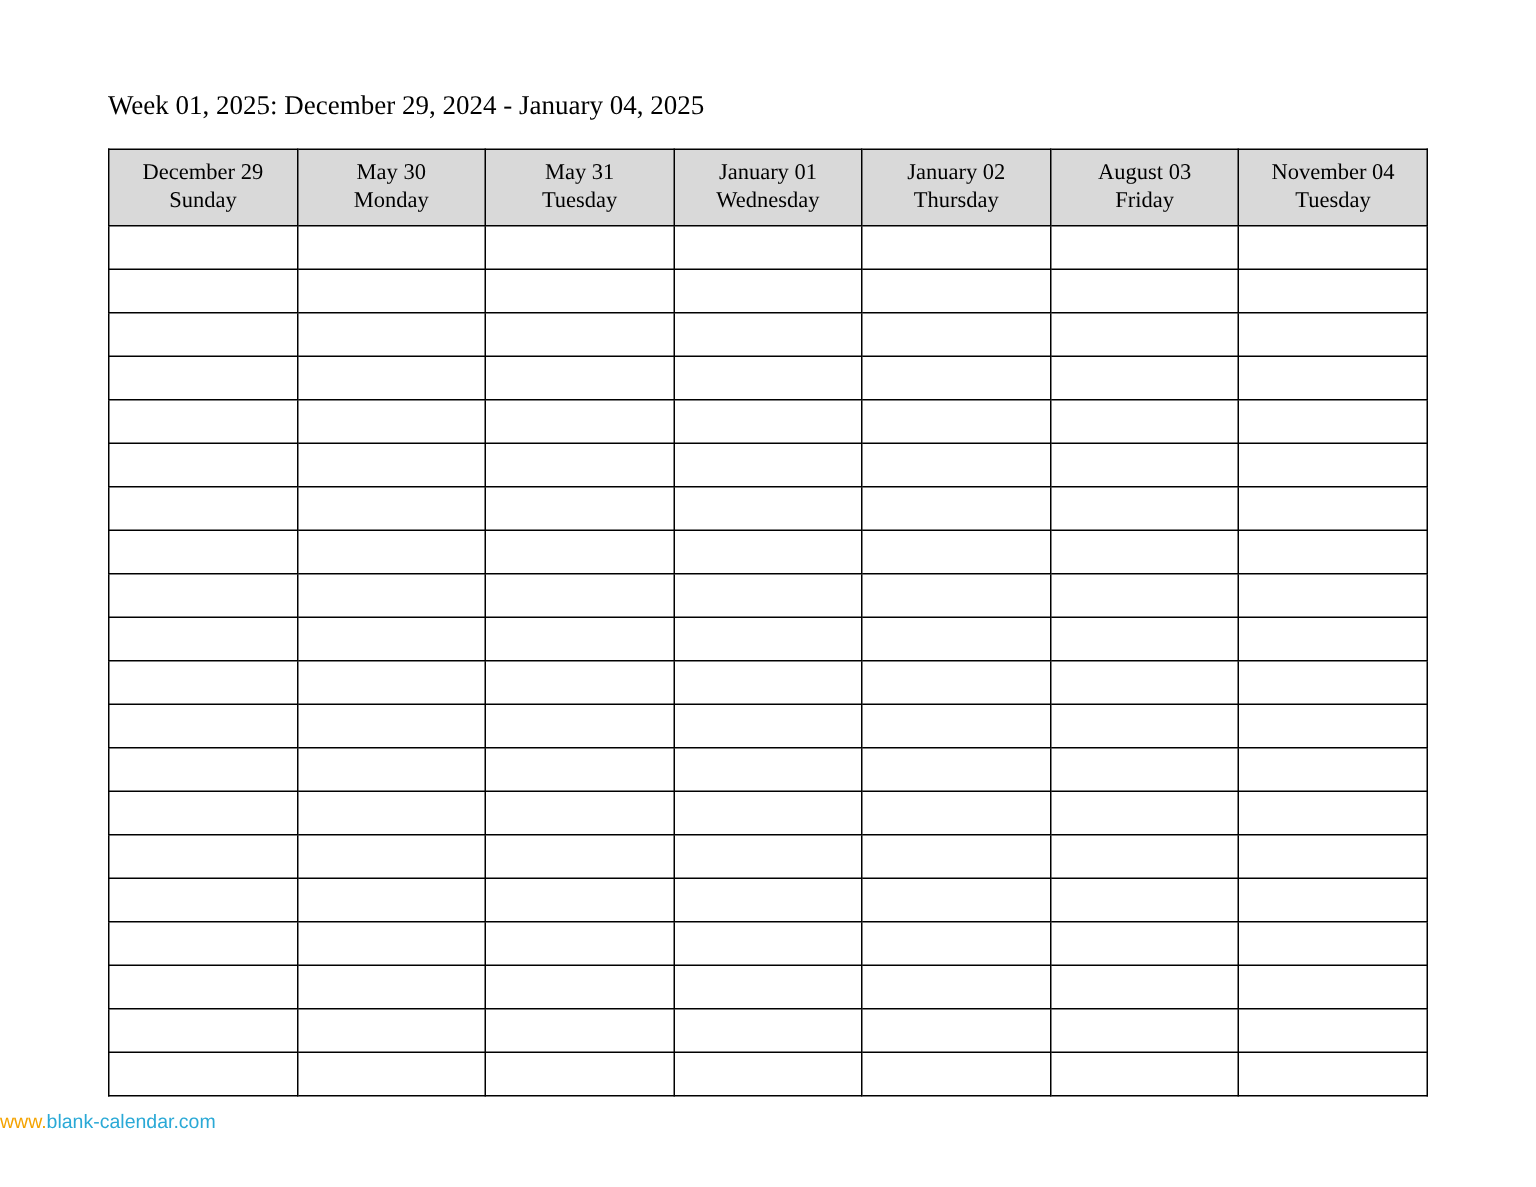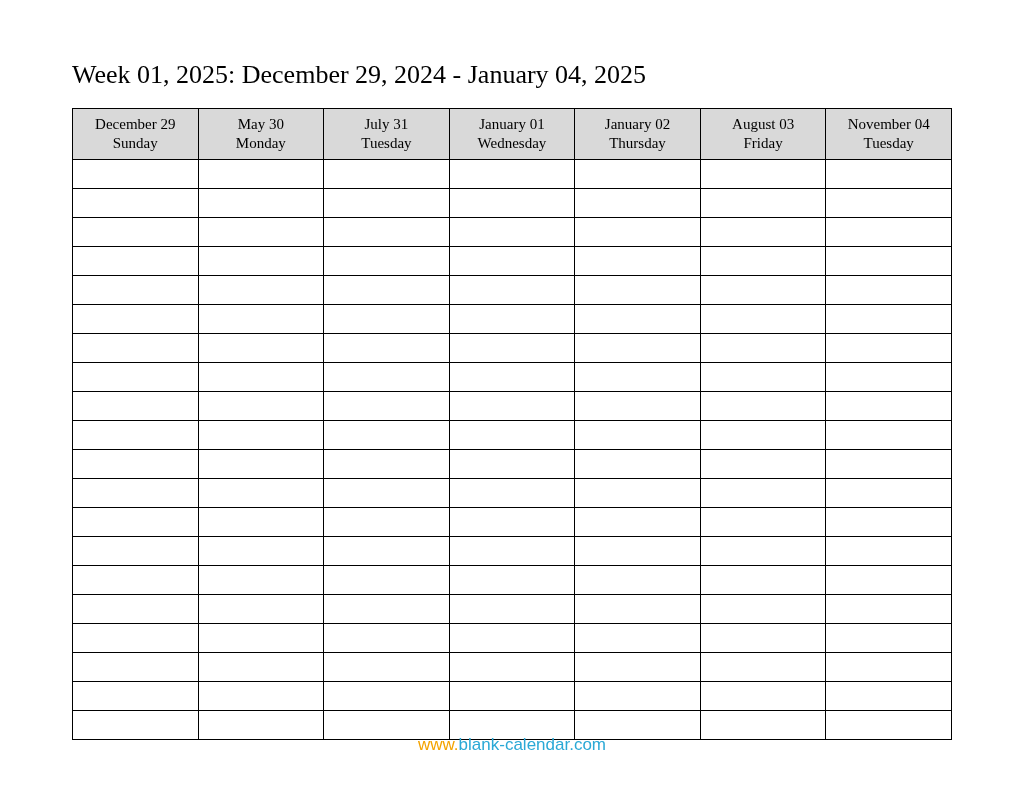--- a/index.html
+++ b/index.html
@@ -11,21 +11,21 @@
       font-family: "Times New Roman", Times, serif;
       background: #ffffff;
       width: 1024px;
       height: 791px;
       position: relative;
     }
     .page {
       padding: 60px 72px 0 72px;
     }
     .title {
-      font-size: 26px;
+      font-size: 18px;
       font-weight: normal;
       color: #000;
       margin-bottom: 18px;
     }
     table.calendar {
       width: 100%;
       border-collapse: collapse;
       table-layout: fixed;
     }
     table.calendar th {
@@ -47,23 +47,22 @@
     table.calendar td {
       border: 1px solid #000;
       height: 29px;
       background: #ffffff;
     }
     .footer-link {
       position: absolute;
       left: 0;
       right: 0;
       bottom: 36px;
-      text-align: center;
       font-family: Arial, Helvetica, sans-serif;
-      font-size: 17px;
+      font-size: 13px;
     }
     .footer-link .www {
       color: #f4a300;
     }
     .footer-link .domain {
       color: #2aa9d6;
     }
   </style>
 </head>
 <body>
@@ -76,21 +75,21 @@
       <tr>
         <th>
           <span class="date-line">December 29</span>
           <span class="dow-line">Sunday</span>
         </th>
         <th>
           <span class="date-line">May 30</span>
           <span class="dow-line">Monday</span>
         </th>
         <th>
-          <span class="date-line">July 31</span>
+          <span class="date-line">May 31</span>
           <span class="dow-line">Tuesday</span>
         </th>
         <th>
           <span class="date-line">January 01</span>
           <span class="dow-line">Wednesday</span>
         </th>
         <th>
           <span class="date-line">January 02</span>
           <span class="dow-line">Thursday</span>
         </th>

